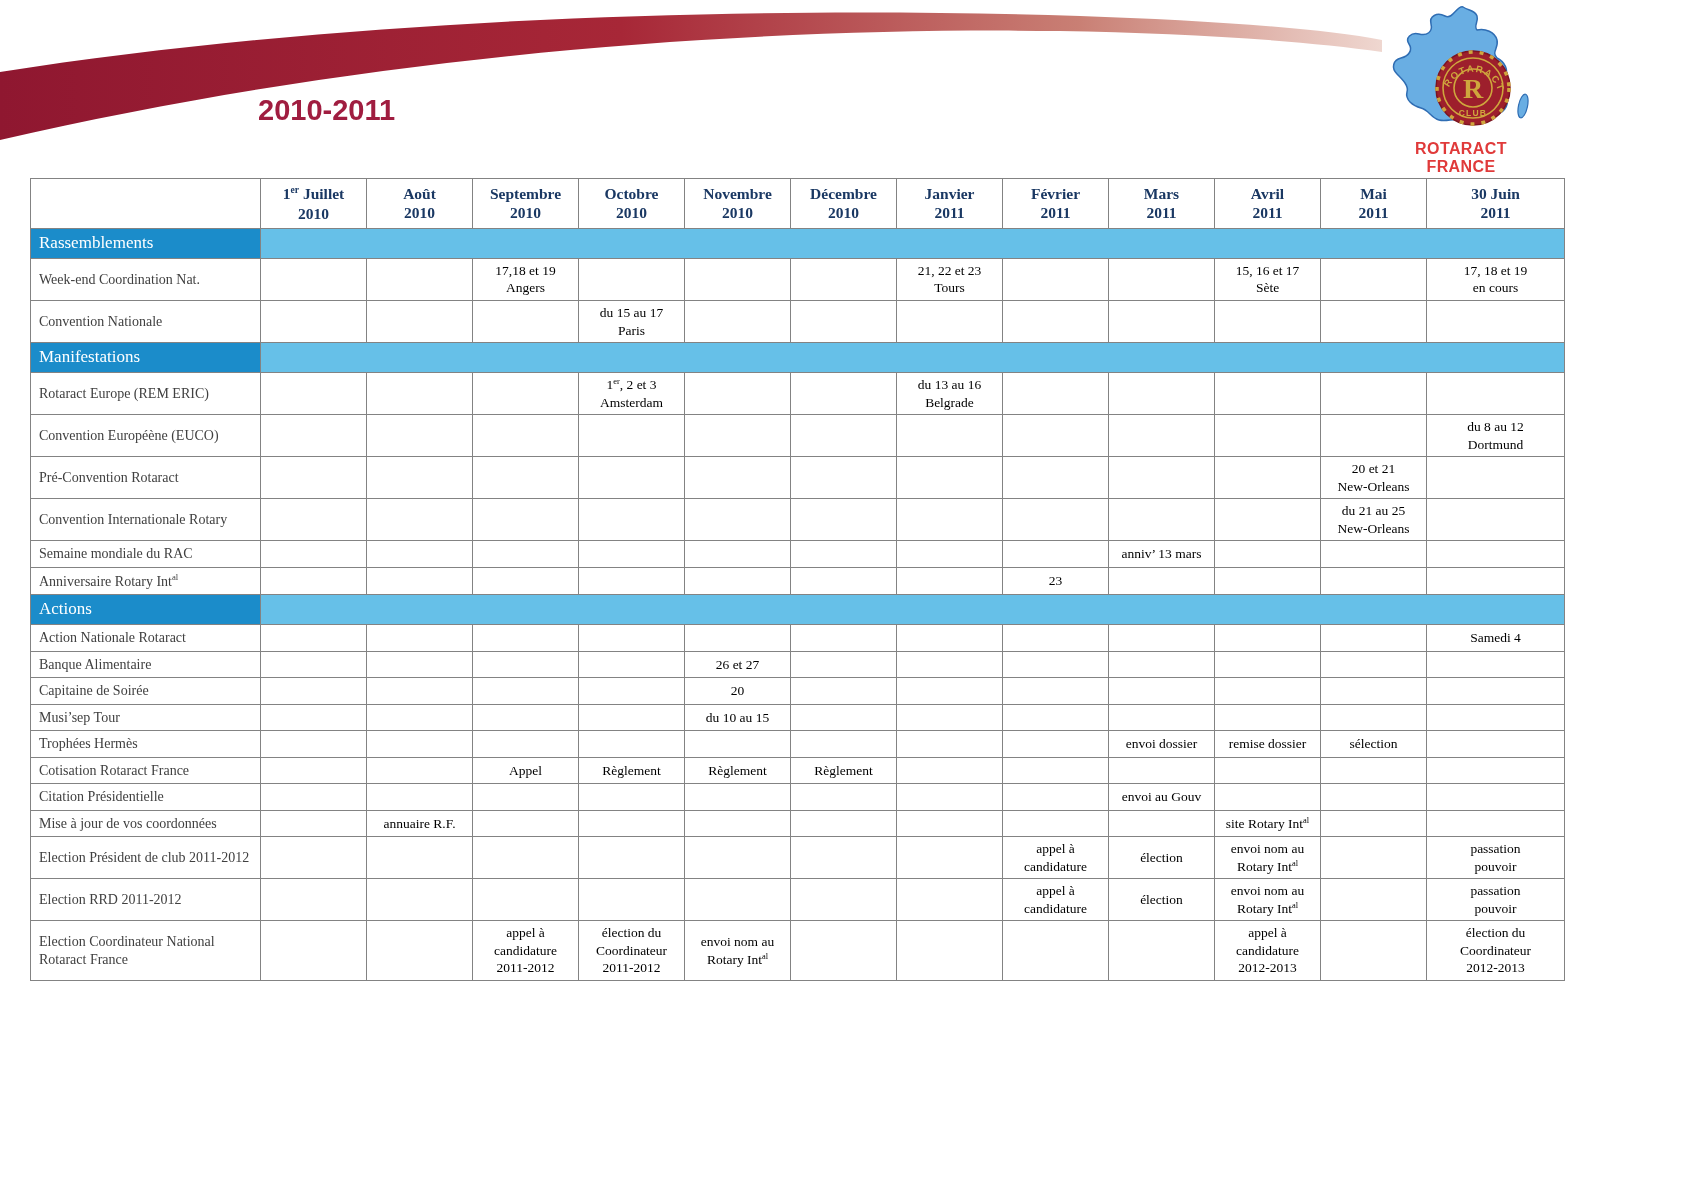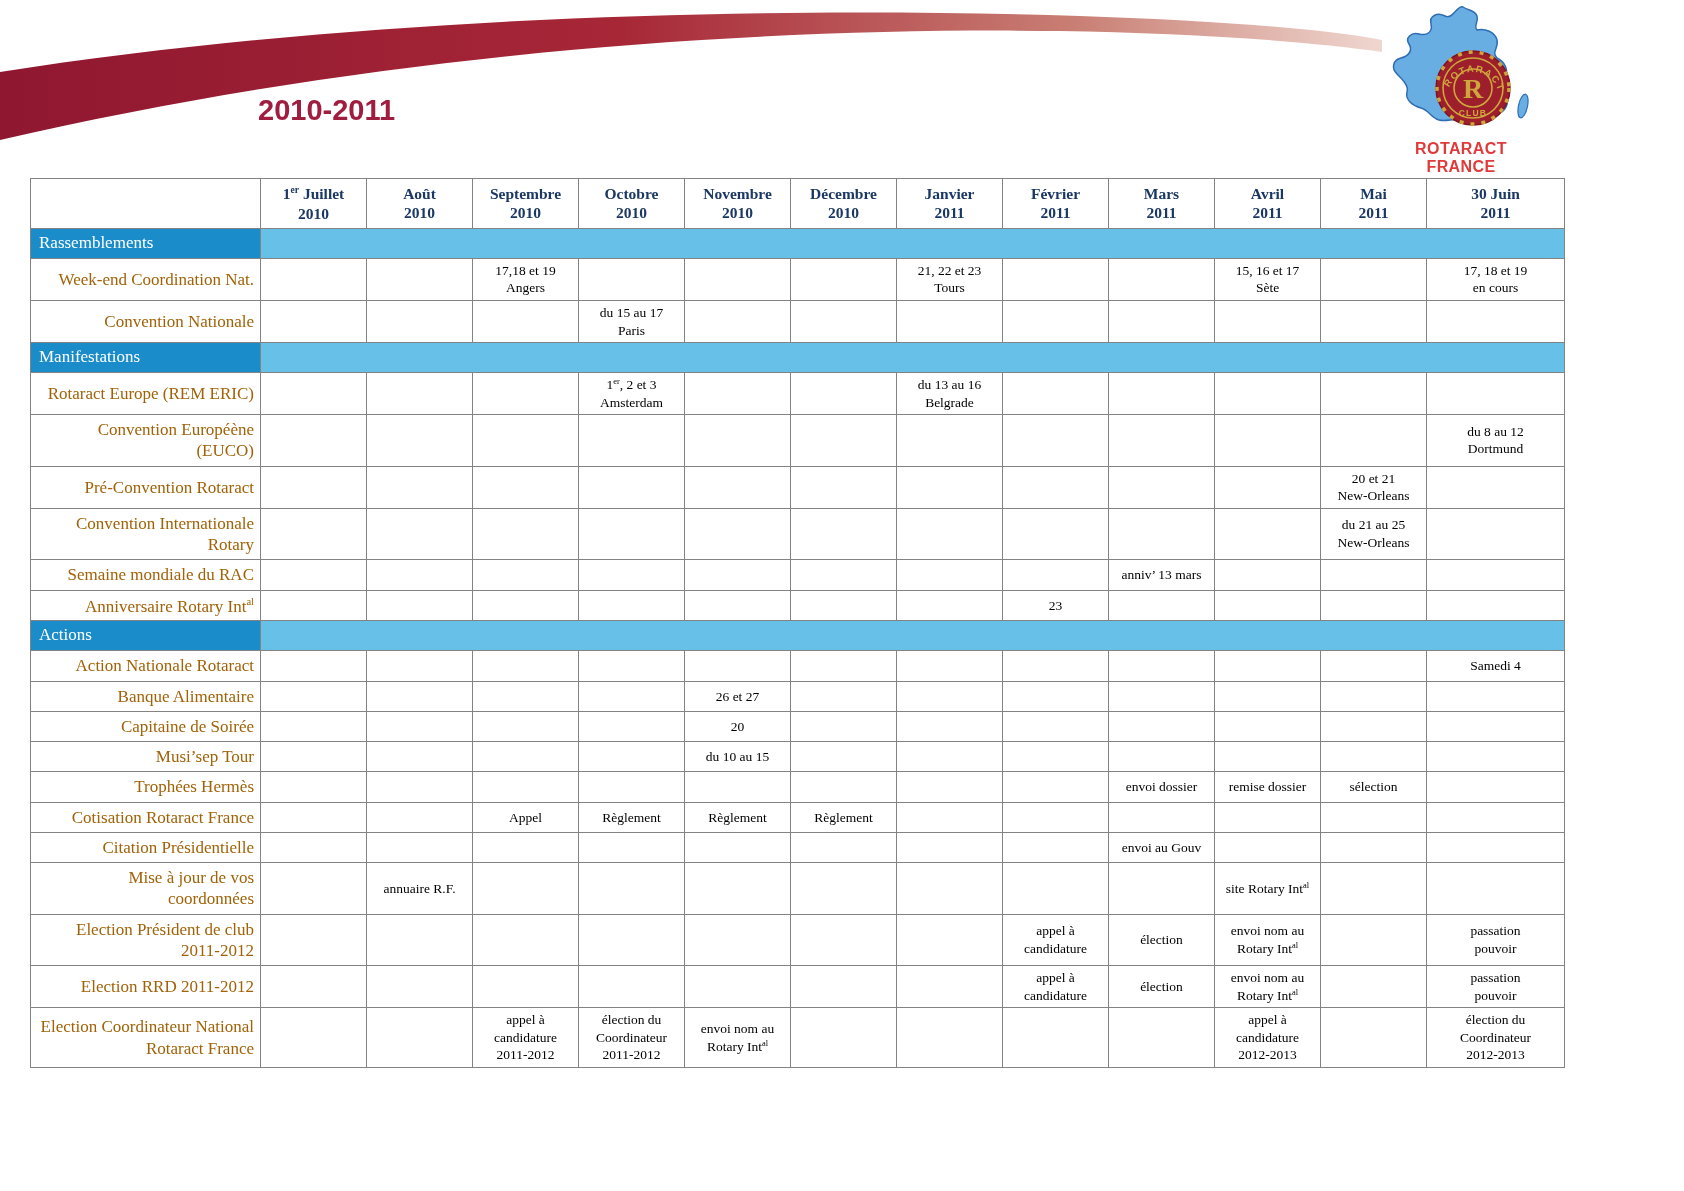--- a/index.html
+++ b/index.html
@@ -21,21 +21,21 @@
     position:absolute;left:30px;top:178px;border-collapse:collapse;
     table-layout:fixed;background:#fff;
   }
   table.cal th, table.cal td{border:1px solid #838383;vertical-align:middle;}
   th.corner{border:none;background:transparent;}
   th.month{
     color:#1a3863;font-weight:bold;font-size:15.5px;text-align:center;
     padding:5px 1px;background:#fff;line-height:1.25;
   }
   td.rlabel{
-    text-align:right;font-size:17px;padding:4px 6px 4px 8px;color:#a16207;
+    text-align:left;font-size:14px;padding:4px 6px 4px 8px;color:#404040;
     line-height:1.25;
   }
   td.cell{
     text-align:center;font-size:13.5px;padding:3px 2px;color:#000;
     line-height:1.3;
   }
   tr.sectionrow td.sec-label{
     background:#1b8cca;color:#ffffff;font-size:17px;padding:3px 22px 4px 8px;
   }
   tr.sectionrow td.sec-rest{

